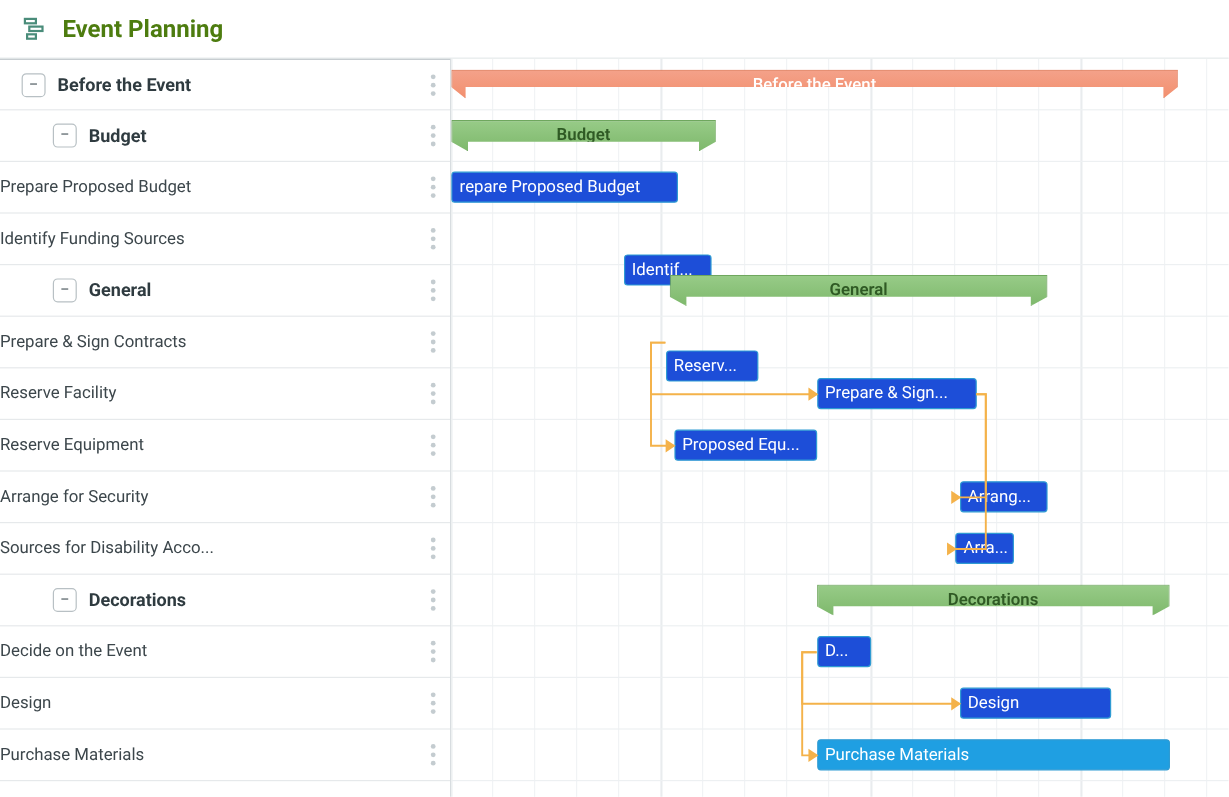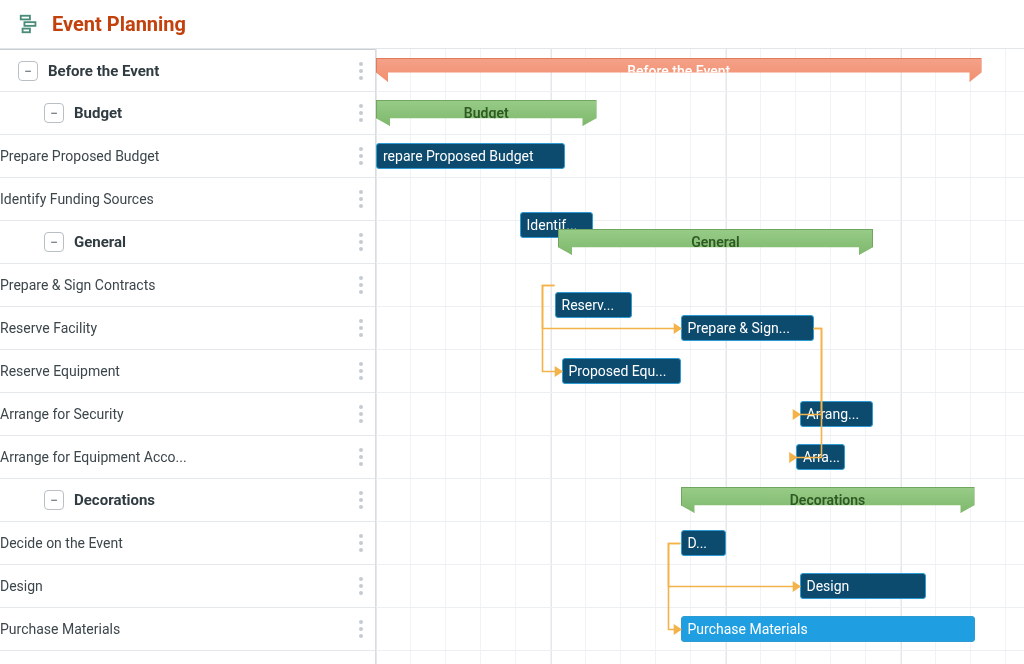--- a/index.html
+++ b/index.html
@@ -14,21 +14,21 @@
   }
   
   .header {
     display: flex;
     align-items: center;
     gap: 12px;
     padding: 12px 18px;
     border-bottom: 1px solid #e2e6e8;
   }
   .app-icon { width: 22px; height: 22px; display: inline-flex; align-items: center; justify-content: center; }
-  .app-title { font-size: 20px; font-weight: 700; color: #c2410c; }
+  .app-title { font-size: 20px; font-weight: 700; color: #4d7c0f; }
 
   
   .content { display:flex; height: 622px; }
   .task-pane { width: 376px; border-right: 1px solid #d8dde0; }
   .gantt-pane { flex: 1; position: relative; overflow: hidden; background: #fff; }
 
   
   .row {
     display: flex;
     align-items: center;
@@ -87,21 +87,21 @@
   }
   .group-bar {
     position:absolute; height:26px; top:8px;
     background:linear-gradient(#97cb87,#7fb96d);
     border:1px solid #6fa75e;
     color:#2f5a24; font-size:14px; font-weight:600; text-align:center; line-height:24px;
     clip-path: polygon(0 0, 100% 0, 100% 70%, calc(100% - 14px) 100%, calc(100% - 14px) 70%, 14px 70%, 14px 100%, 0 70%);
   }
   .task-bar {
     position:absolute; height:26px; top:8px;
-    background:#0c4a6e; border:1px solid #2f9bd3; border-radius:3px;
+    background:#1d4ed8; border:1px solid #2f9bd3; border-radius:3px;
     color:#fff; font-size:14px; line-height:24px; padding:0 6px; white-space:nowrap; overflow:hidden;
   }
   .task-bar.dark { background:#1f9fe2; }
   .dep-line { position:absolute; pointer-events:none; }
   .dep-line path { stroke:#f4b24a; stroke-width:1.6; fill:none; }
   .dep-line .arrow { fill:#f4b24a; }
 
 </style>
 </head>
 <body>
@@ -220,21 +220,21 @@
         </div>
         <div class="spacer"></div>
         <div class="menu">
           <span></span>
           <span></span>
           <span></span>
         </div>
       </div>
       <div class="row lvl2">
         <div class="label-wrap">
-          <span class="row-label">Arrange for Equipment Acco...</span>
+          <span class="row-label">Sources for Disability Acco...</span>
         </div>
         <div class="spacer"></div>
         <div class="menu">
           <span></span>
           <span></span>
           <span></span>
         </div>
       </div>
       <div class="row lvl1">
         <div class="label-wrap">

